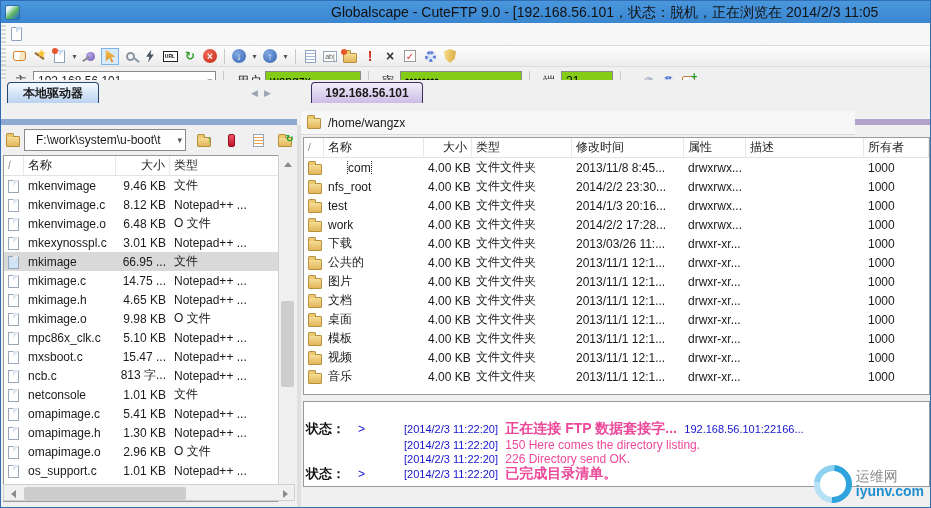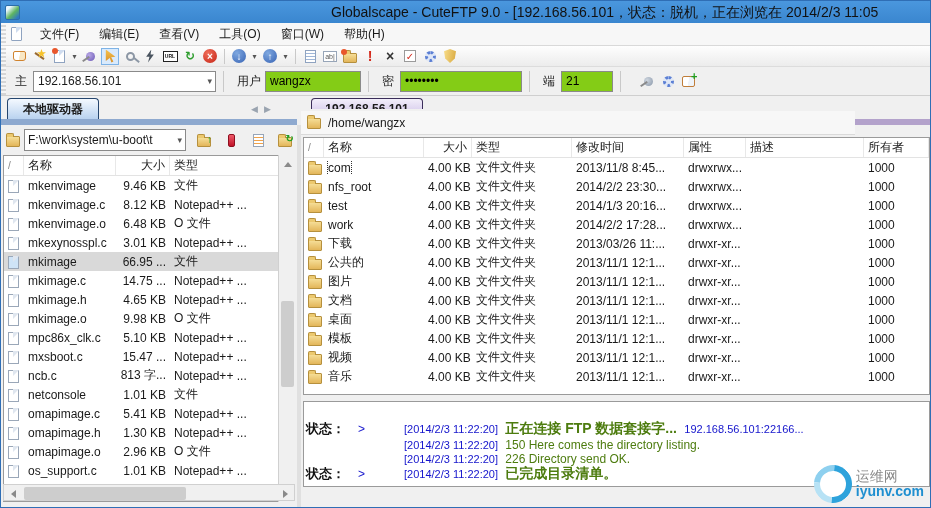--- a/index.html
+++ b/index.html
@@ -98,41 +98,41 @@
   .qlabel.clip { width:14px; }
   .combo { width:183px; height:21px; background:#fff; border:1px solid #8a8a8a; display:flex;
            align-items:center; padding-left:4px; position:relative; }
   .combo .chev { position:absolute; right:3px; top:4px; font-size:9px; color:#555; }
   .qinput { height:21px; border:1px solid #8a8a8a; background:#84cc16; font-family:inherit; font-size:12px;
             padding:0 4px; }
   .qsep { width:1px; height:21px; background:#c9c9c9; margin:0 7px; }
   .qicons { display:flex; align-items:center; margin-left:10px; }
 
   
-  .tabrow { position:absolute; left:0; top:95px; width:100%; height:23px; background:#f0f0f0;text-align:center; }
+  .tabrow { position:absolute; left:0; top:79px; width:100%; height:23px; background:#f0f0f0;text-align:center; }
   .tab { position:absolute; top:2px; height:21px; display:flex; align-items:center; justify-content:center;
          font-weight:bold; font-size:12px; border-radius:4px 4px 0 0; cursor:default; }
   .tab-local-active { left:6px; width:92px; background:linear-gradient(#f4f9ff,#b9d2ef);
          border:1px solid #26466e; border-bottom:none; z-index:2; }
   .tab-sitemgr { left:100px; width:100px; background:linear-gradient(#fdf3c4,#f3d276);
          border:1px solid #c29a2f; border-bottom:none; color:#333; }
   .tab-remote { left:310px; width:112px; background:linear-gradient(#f2eefa,#cbbce6);
          border:1px solid #3a2d59; border-bottom:none; }
   .tab-arrows { position:absolute; left:250px; top:8px; color:#9aa4b0; font-size:9px; letter-spacing:6px; }
   .strip-local { position:absolute; left:0; top:118px; width:296px; height:6px; background:#8ea9cf; }
   .strip-remote { position:absolute; left:300px; top:118px; width:631px; height:6px; background:#b3a2cb; }
 
   
   .local-pane { position:absolute; left:0; top:124px; width:296px; height:382px; background:#f0f0f0; }
   .splitter { position:absolute; left:296px; top:124px; width:4px; height:382px; background:#e0e0e0; }
   .remote-pane { position:absolute; left:300px; top:108px; width:554px; height:382px; background:#f0f0f0; }
 
   .lp-toolbar { position:absolute; left:0; top:2px; width:100%; height:26px; display:flex; align-items:center; }
   .lp-combo { width:162px; height:22px; background:#fff; border:1px solid #8a8a8a; margin-left:4px;
-              display:flex; align-items:center; padding-left:3px; position:relative; font-size:12px; }
+              display:flex; align-items:center; padding-left:11px; position:relative; font-size:12px; }
   .lp-combo .chev { position:absolute; right:3px; top:5px; font-size:9px; color:#555; }
   .lp-icons { display:flex; align-items:center; margin-left:8px; gap:7px; }
 
   .rp-pathbar { position:absolute; left:0; top:2px; width:100%; height:24px; display:flex; align-items:center;
                 background:#f7f7f7; border-bottom:1px solid #dadada; }
 
   .listbox { position:absolute; background:#fff; border:1px solid #9a9a9a; overflow:hidden; }
   .llist { left:2px; top:30px; width:292px; height:347px; }
   .rlist { left:2px; top:28px; width:627px; height:258px; }
 
@@ -140,21 +140,21 @@
   .hdr .hcell { height:100%; display:flex; align-items:center; padding:0 4px; border-right:1px solid #e8e8e8; }
   .hdr .hcell.r { justify-content:flex-end; }
   .l-grid { grid-template-columns:20px 92px 54px 1fr; }
   .r-grid { grid-template-columns:20px 100px 48px 100px 112px 62px 118px 1fr; }
   .sortmark { color:#888; font-size:10px; }
 
   .row { display:grid; height:19px; align-items:center; }
   .row .cell { padding:0 4px; white-space:nowrap; overflow:hidden; }
   .row .cell.r { text-align:right; }
   .row.sel { background:#d9d9d9; }
-  .name-f.focus { outline:1px dotted #333; }
+  .name-f.focus { outline:1px dotted #333;margin-left:20px; }
 
   .file-icon { display:inline-block; width:11px; height:13px; background:#fff; border:1px solid #9aa7b8;
                position:relative; vertical-align:middle; }
   .file-icon::after { content:""; position:absolute; right:-1px; top:-1px; border:3px solid;
                border-color:#dfe6ef transparent transparent #dfe6ef; }
   .file-icon.blue { background:#cfe4f7; }
   .fold-icon { display:inline-block; width:14px; height:11px; background:linear-gradient(#f5dd96,#e3b65a);
                border:1px solid #b6903d; border-radius:1px; position:relative; vertical-align:middle; margin-top:2px; }
   .fold-icon::before { content:""; position:absolute; left:-1px; top:-4px; width:6px; height:3px;
                background:#ecc96f; border:1px solid #b6903d; border-bottom:none; border-radius:2px 2px 0 0; }
@@ -171,21 +171,21 @@
   .tri-l { width:0; height:0; border:4px solid transparent; border-right:5px solid #8a8a8a; margin-left:-3px; }
   .tri-r { width:0; height:0; border:4px solid transparent; border-left:5px solid #8a8a8a; margin-right:-3px; }
 
   
   .logbox { position:absolute; left:2px; top:292px; width:627px; height:86px; background:#fff;
             border:1px solid #9a9a9a; padding:19px 2px; overflow:hidden; }
   .log-line { display:flex; align-items:baseline; line-height:14px; }
   .log-label { width:52px; font-weight:bold; color:#111; font-size:13px; flex:none; }
   .log-arrow { width:46px; color:#1414cc; font-size:12px; flex:none; }
   .log-time { color:#1414cc; font-size:11px; font-family:"Liberation Sans","DejaVu Sans",sans-serif; }
-  .log-msg { color:#4d7c0f; font-size:12px; margin-left:4px; }
+  .log-msg { color:#ec4899; font-size:12px; margin-left:4px; }
   .log-msg.bold { font-weight:bold; font-size:14px; }
   .log-suffix { color:#1414cc; font-size:11px; margin-left:4px; }
   .log-line.tall { margin-bottom:2px; }
 
   
   .watermark { position:absolute; right:6px; bottom:4px; display:flex; align-items:center; gap:4px; }
   .wm-logo { width:38px; height:38px; border-radius:50%; border:6px solid #2ea3dc; border-top-color:#8ed0ef;
              border-left-color:#b7e2f5; transform:rotate(-40deg); background:#fff; }
   .wm-text { display:flex; flex-direction:column; line-height:15px; }
   .wm-site { color:#8a8a8a; font-size:14px; }
@@ -197,34 +197,20 @@
 <div class="window">
 
   <div class="titlebar">
     <span class="app-icon"></span>
     <span class="title-text">Globalscape - CuteFTP 9.0 - [192.168.56.101，状态：脱机，正在浏览在 2014/2/3 11:05</span>
   </div>
 
   <div class="menubar">
     <span class="grip"></span>
     <span class="menu-doc-icon"></span>
-    <span style="display:flex;">
-
-        <span class="menu-item">文件(F)</span>
-
-        <span class="menu-item">编辑(E)</span>
-
-        <span class="menu-item">查看(V)</span>
-
-        <span class="menu-item">工具(O)</span>
-
-        <span class="menu-item">窗口(W)</span>
-
-        <span class="menu-item">帮助(H)</span>
-      </span>
   </div>
 
   <div class="toolbar">
     <span class="grip"></span>
     <span class="ti">
         <span class="g-book"></span>
       </span>
     <span class="ti">
         <span class="g-wand"></span>
       </span>

